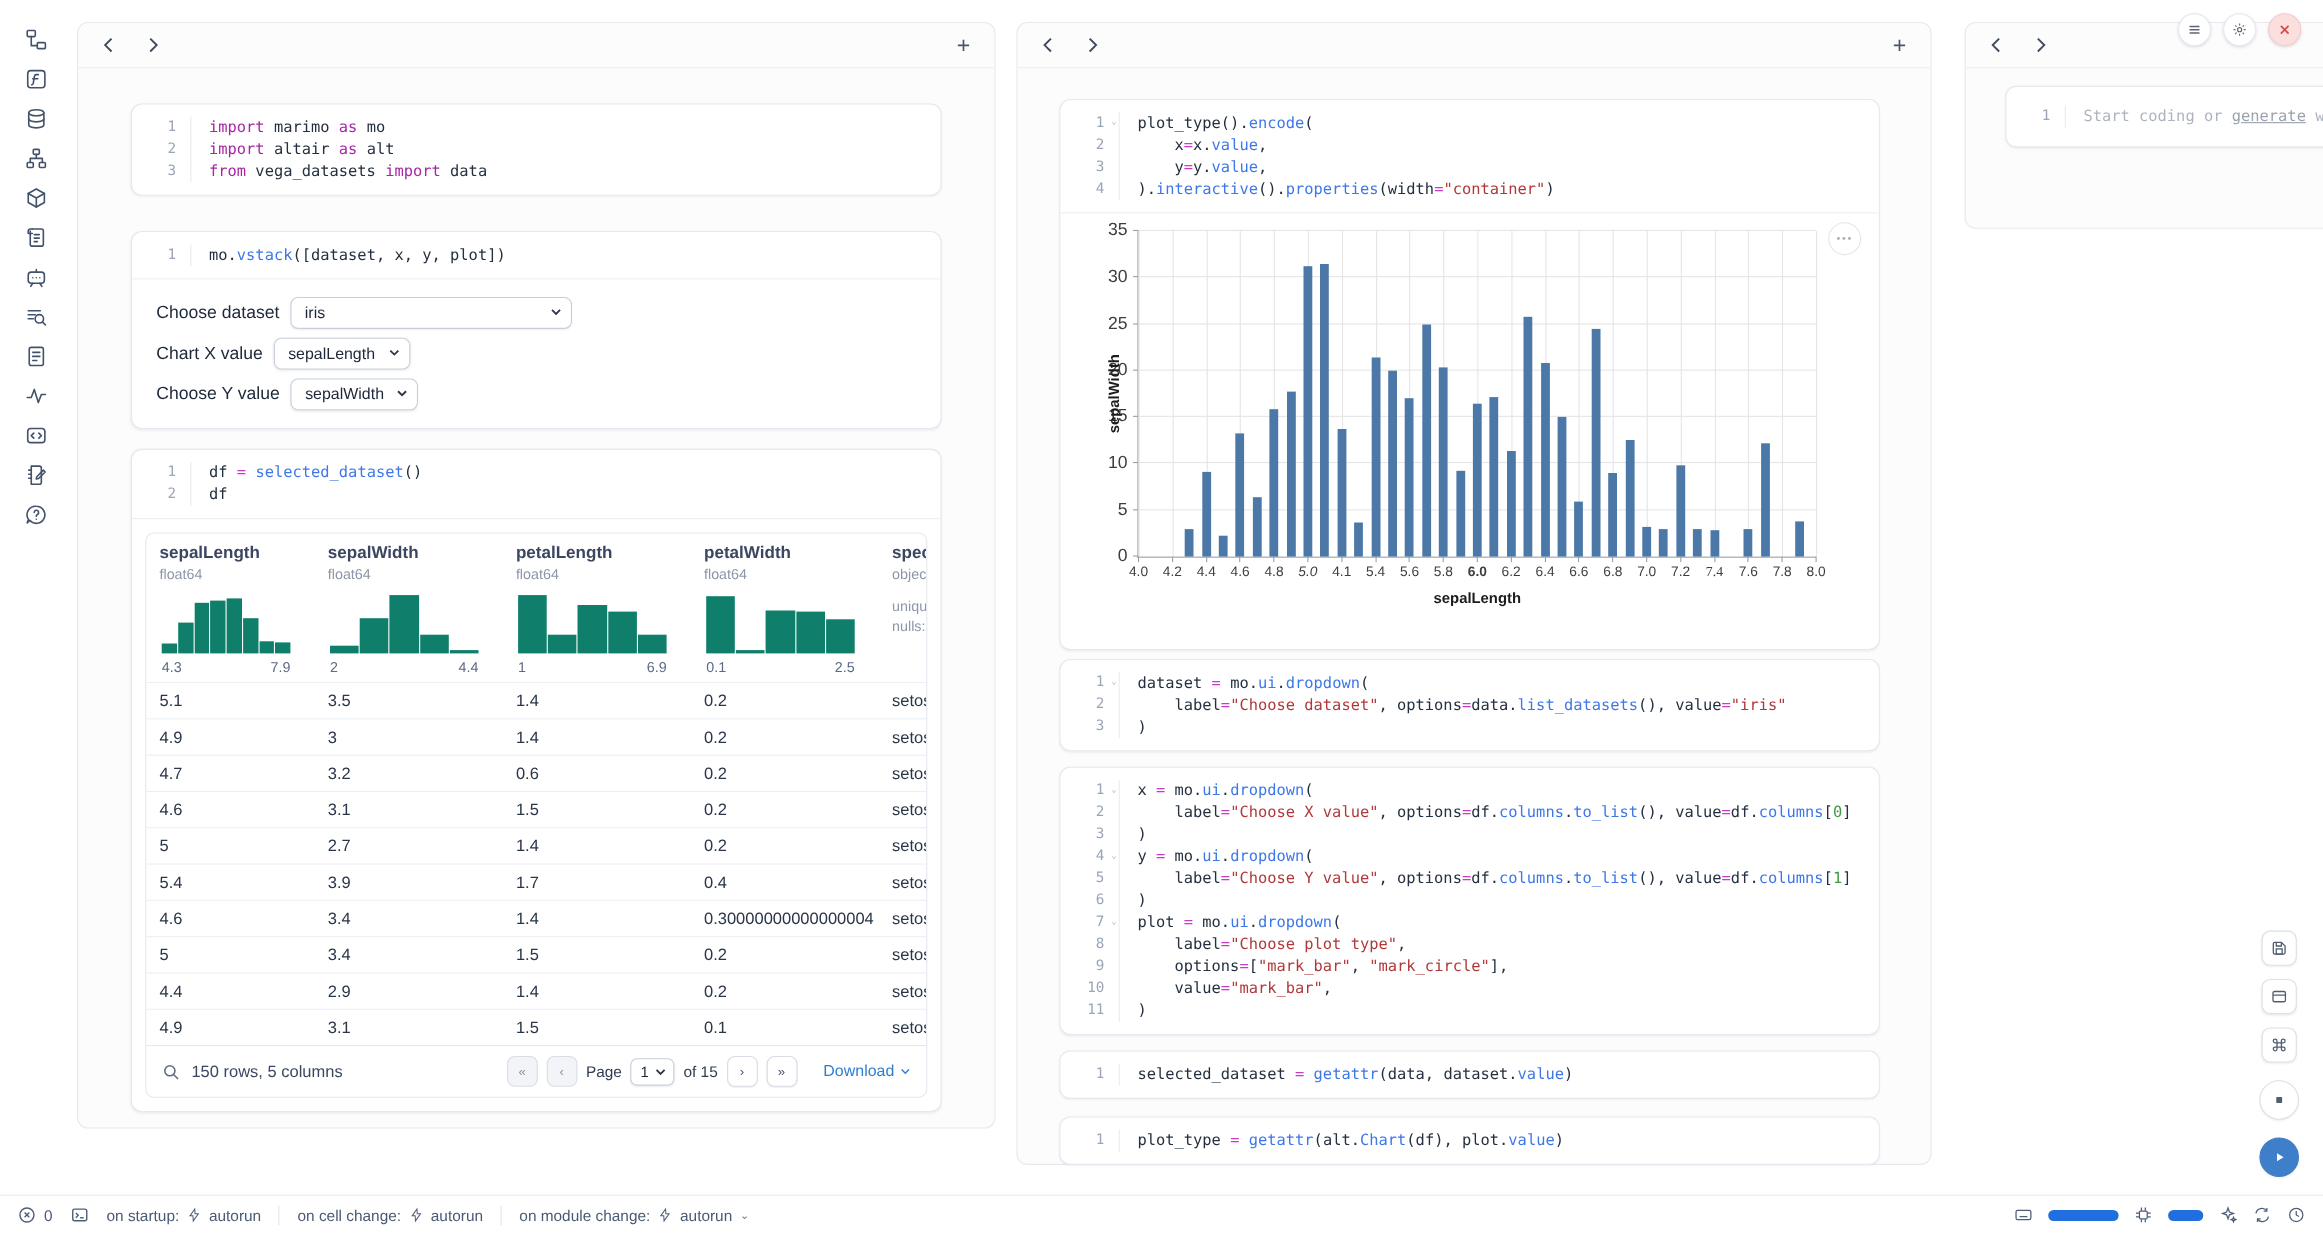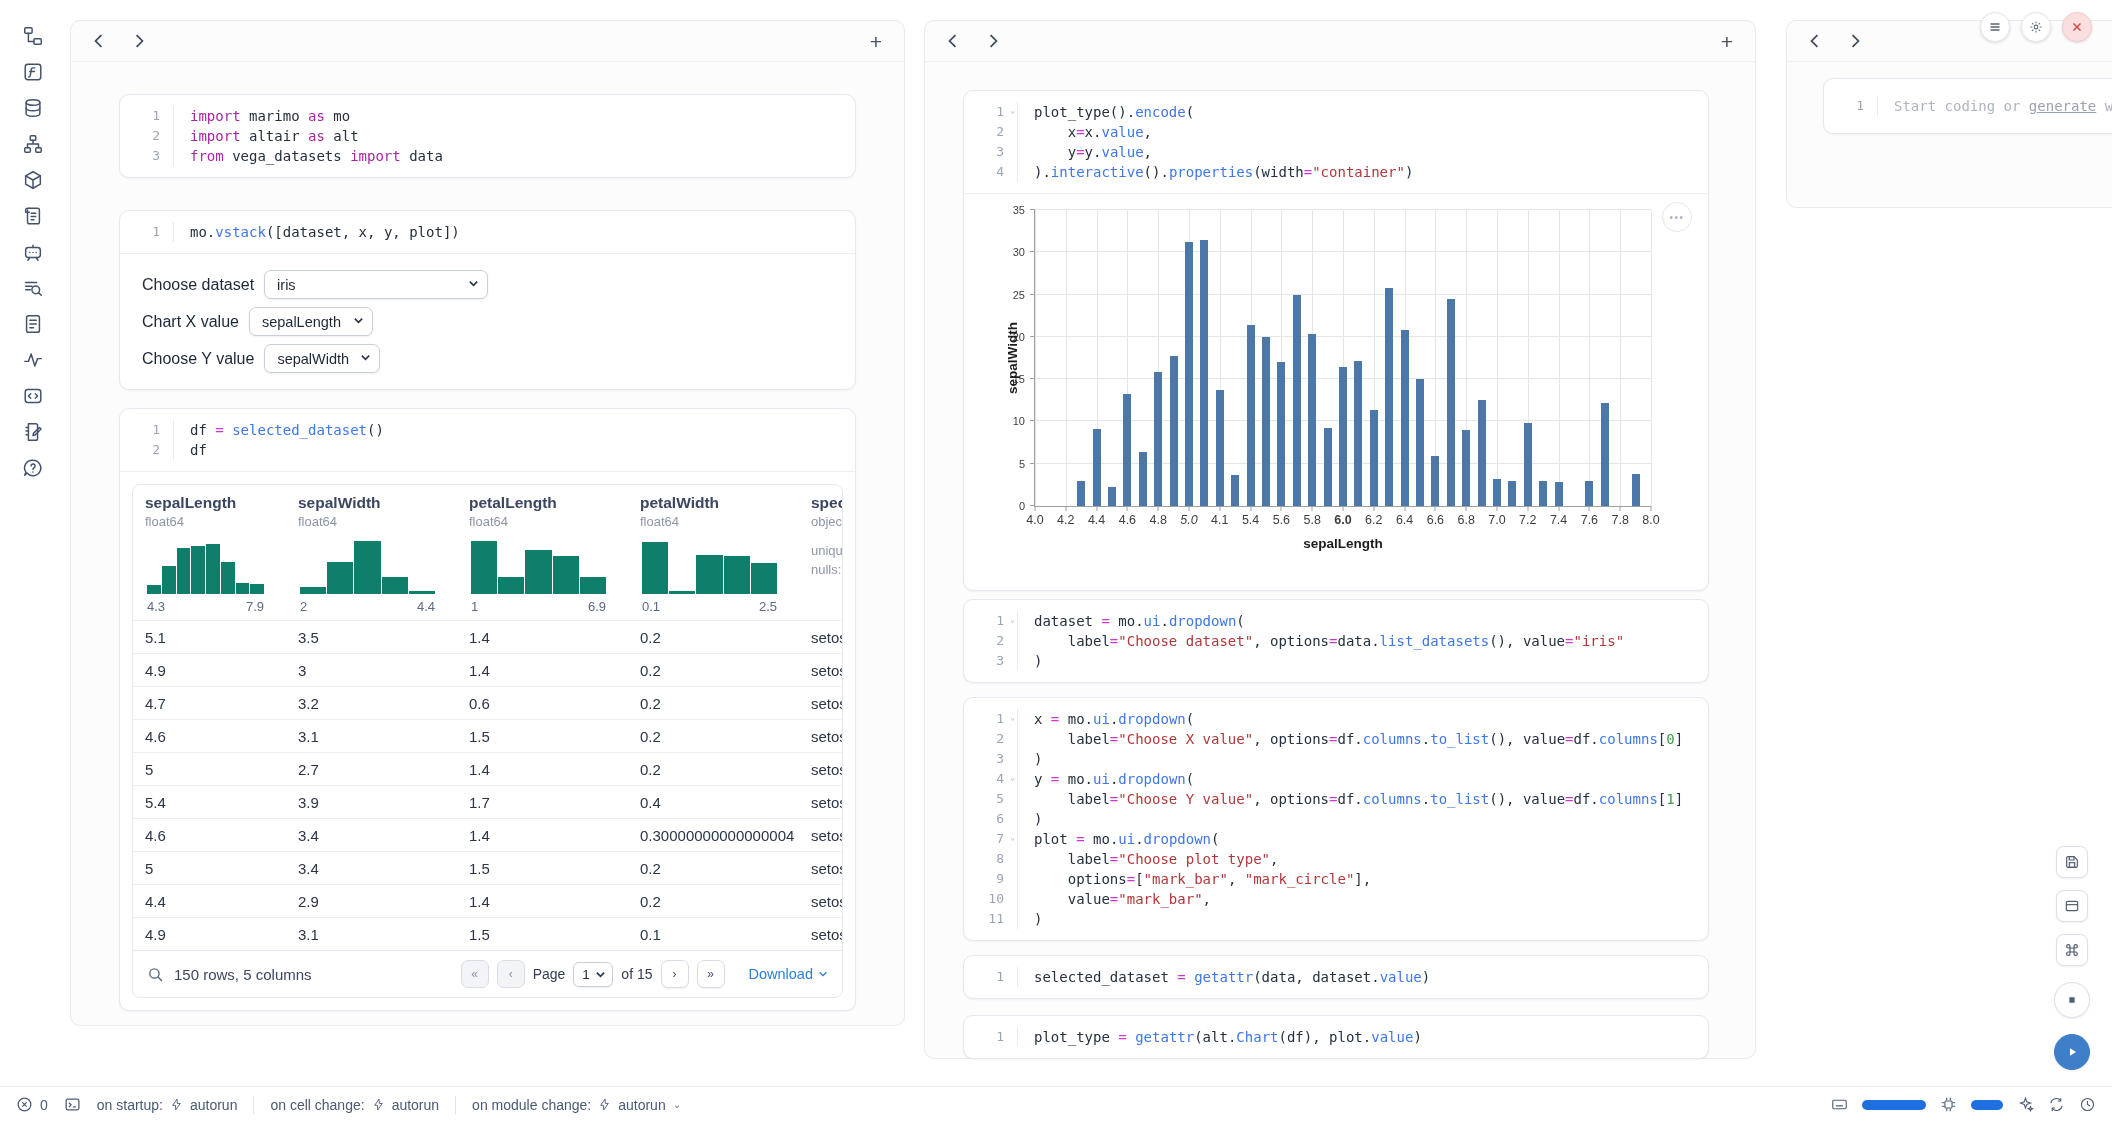--- a/index.html
+++ b/index.html
@@ -43,21 +43,21 @@
   
   .controls{padding:16px 22px 14px 22px}
   .ctl-row{display:flex;align-items:center;height:29px;margin-bottom:8px;font-size:16px;color:#1d2838;gap:10px}
   .ctl-row:last-child{margin-bottom:2px}
   .sel{position:relative;display:inline-block}
   .sel select{appearance:none;-webkit-appearance:none;height:29px;border:1px solid #c9cfda;border-radius:7px;
        background:#fff;padding:0 30px 0 12px;font-size:14.5px;color:#1d2838;font-family:inherit;
        box-shadow:0 1px 2px rgba(16,24,40,.08)}
   .sel .car{position:absolute;right:9px;top:8px;pointer-events:none;color:#2c3648}
   .sel .car svg{width:11px;height:11px;display:block}
-  .sel.wide select{width:224px}
+  .sel.wide select{width:256px}
 
   
   .df{margin:12px;border:1px solid #e4e8ef;border-radius:8px;overflow:hidden;background:#fff}
   .df-head,.df-row{display:grid;grid-template-columns:153px 171px 171px 171px 1fr}
   .df-h{padding:9px 0 4px 12px;overflow:hidden}
   .df-h .nm{font-weight:bold;font-size:15.5px;color:#3b4660;white-space:nowrap}
   .df-h .tp{font-size:13px;color:#8d96a8;margin-top:2px;white-space:nowrap}
   .hist{height:56px;display:flex;align-items:flex-end;gap:1px;margin:9px 22px 0 2px}
   .hist i{flex:1;display:block;background:#0f7e6a}
   .rng{display:flex;justify-content:space-between;font-size:13px;color:#5c6a85;margin:5px 22px 2px 2px}
@@ -80,21 +80,21 @@
   
   .chart-wrap{position:relative;height:396px}
   .plot{position:absolute;left:70px;top:16px;width:616px;height:296px;
         border-left:1px solid #9aa0a6;border-bottom:1px solid #9aa0a6}
   .gx{position:absolute;top:0;bottom:0;width:1px;background:#e5e5e5}
   .gy{position:absolute;left:0;right:0;height:1px;background:#e5e5e5}
   .cbar{position:absolute;bottom:0;width:8px;background:#4c78a8;transform:translateX(-50%)}
   .tickx{position:absolute;top:100%;width:1px;height:5px;background:#9aa0a6;transform:translateX(-50%)}
   .ticky{position:absolute;right:100%;height:1px;width:5px;background:#9aa0a6}
   .lblx{position:absolute;top:calc(100% + 7px);transform:translateX(-50%);font-size:12.5px;color:#3d3d3d}
-  .lbly{position:absolute;right:calc(100% + 10px);transform:translateY(50%);font-size:11px;color:#3d3d3d;white-space:nowrap}
+  .lbly{position:absolute;right:calc(100% + 10px);transform:translateY(50%);font-size:16px;color:#3d3d3d;white-space:nowrap}
   .xtitle{position:absolute;left:0;width:100%;top:calc(100% + 30px);text-align:center;font-weight:bold;
           font-size:13.5px;color:#1c1c1c}
   .ytitle{position:absolute;left:-58px;top:50%;transform:translateY(-50%) rotate(-90deg);font-weight:bold;
           font-size:13.5px;color:#1c1c1c;white-space:nowrap}
   .chart-menu{position:absolute;right:16px;top:8px;width:28px;height:28px;border:1px solid #e3e6ea;
               border-radius:50%;background:#fff;color:#a9b1bb;display:flex;align-items:center;
               justify-content:center;font-size:10px;letter-spacing:1.5px;cursor:pointer}
 
   
   .ph{color:#adb4c0}
@@ -593,21 +593,21 @@
             <div class="tickx" style="left: 70%;"></div>
             <div class="lblx" style="left: 70%;">6.8</div>
             <div class="gx" style="left: 75%;"></div>
             <div class="tickx" style="left: 75%;"></div>
             <div class="lblx" style="left: 75%;">7.0</div>
             <div class="gx" style="left: 80%;"></div>
             <div class="tickx" style="left: 80%;"></div>
             <div class="lblx" style="left: 80%;">7.2</div>
             <div class="gx" style="left: 85%;"></div>
             <div class="tickx" style="left: 85%;"></div>
-            <div class="lblx" style="left: 85%;">7.4</div>
+            <div class="lblx" style="left: 85%; font-family: Liberation Serif, serif;">7.4</div>
             <div class="gx" style="left: 90%;"></div>
             <div class="tickx" style="left: 90%;"></div>
             <div class="lblx" style="left: 90%;">7.6</div>
             <div class="gx" style="left: 95%;"></div>
             <div class="tickx" style="left: 95%;"></div>
             <div class="lblx" style="left: 95%;">7.8</div>
             <div class="gx" style="left: 100%;"></div>
             <div class="tickx" style="left: 100%;"></div>
             <div class="lblx" style="left: 100%;">8.0</div>
             <div class="cbar" style="left: 7.5%; height: 8.57143%; background: rgb(76, 120, 168);"></div>

